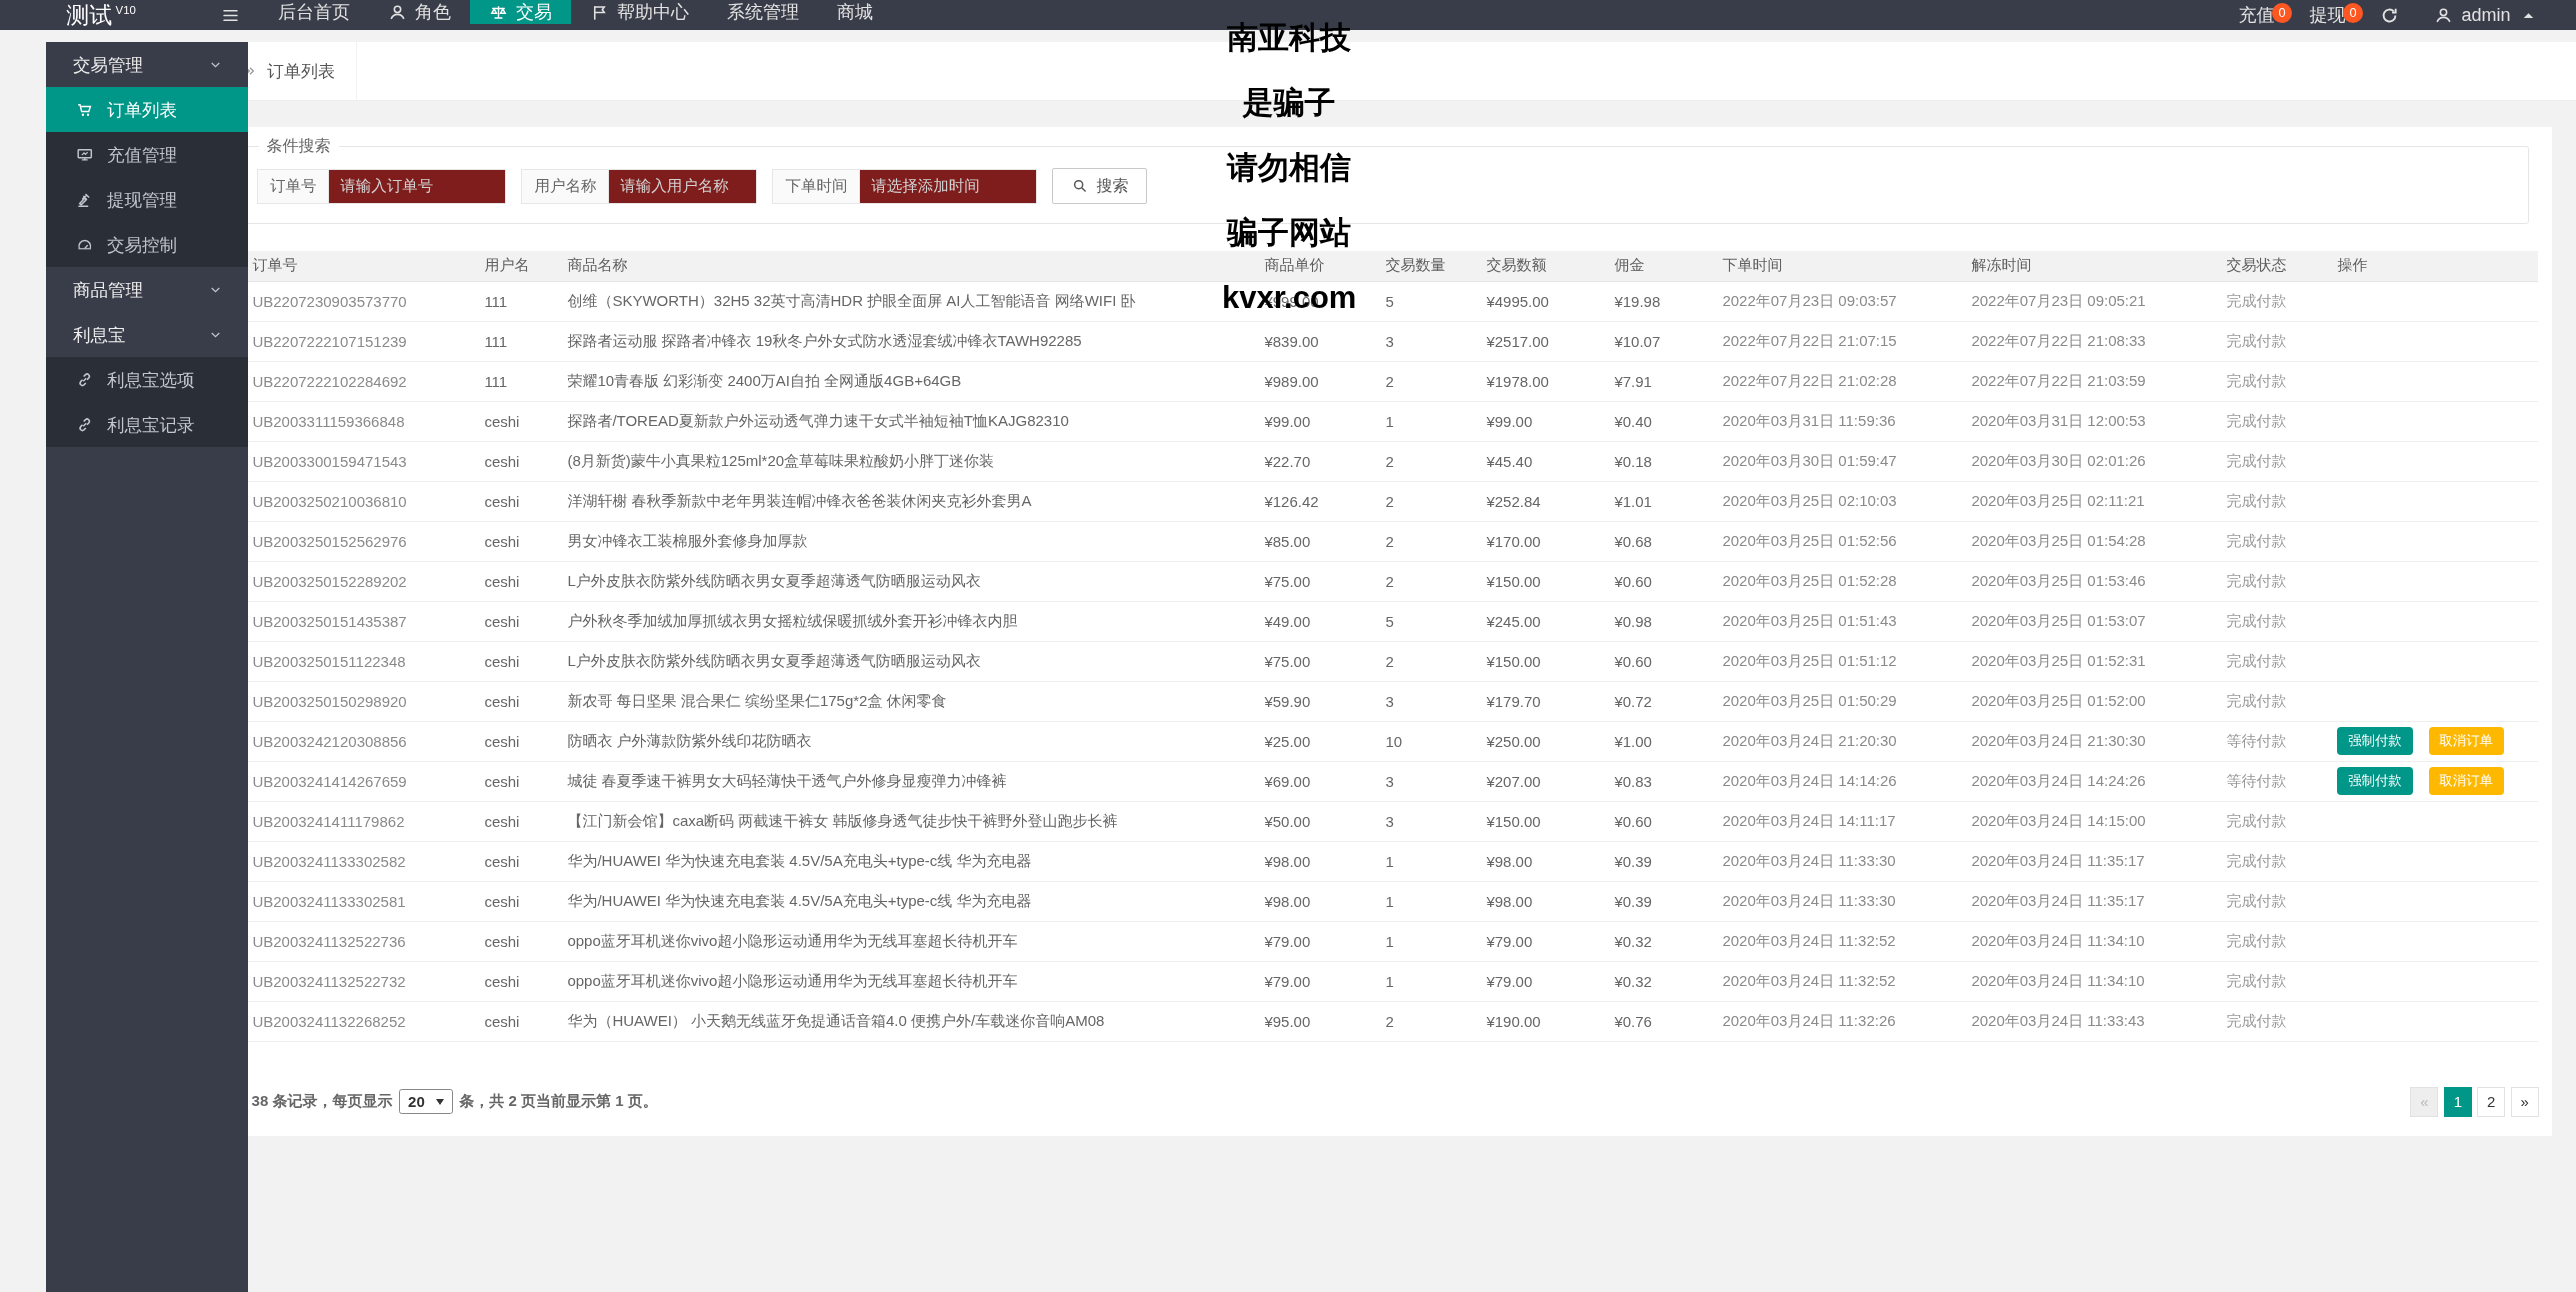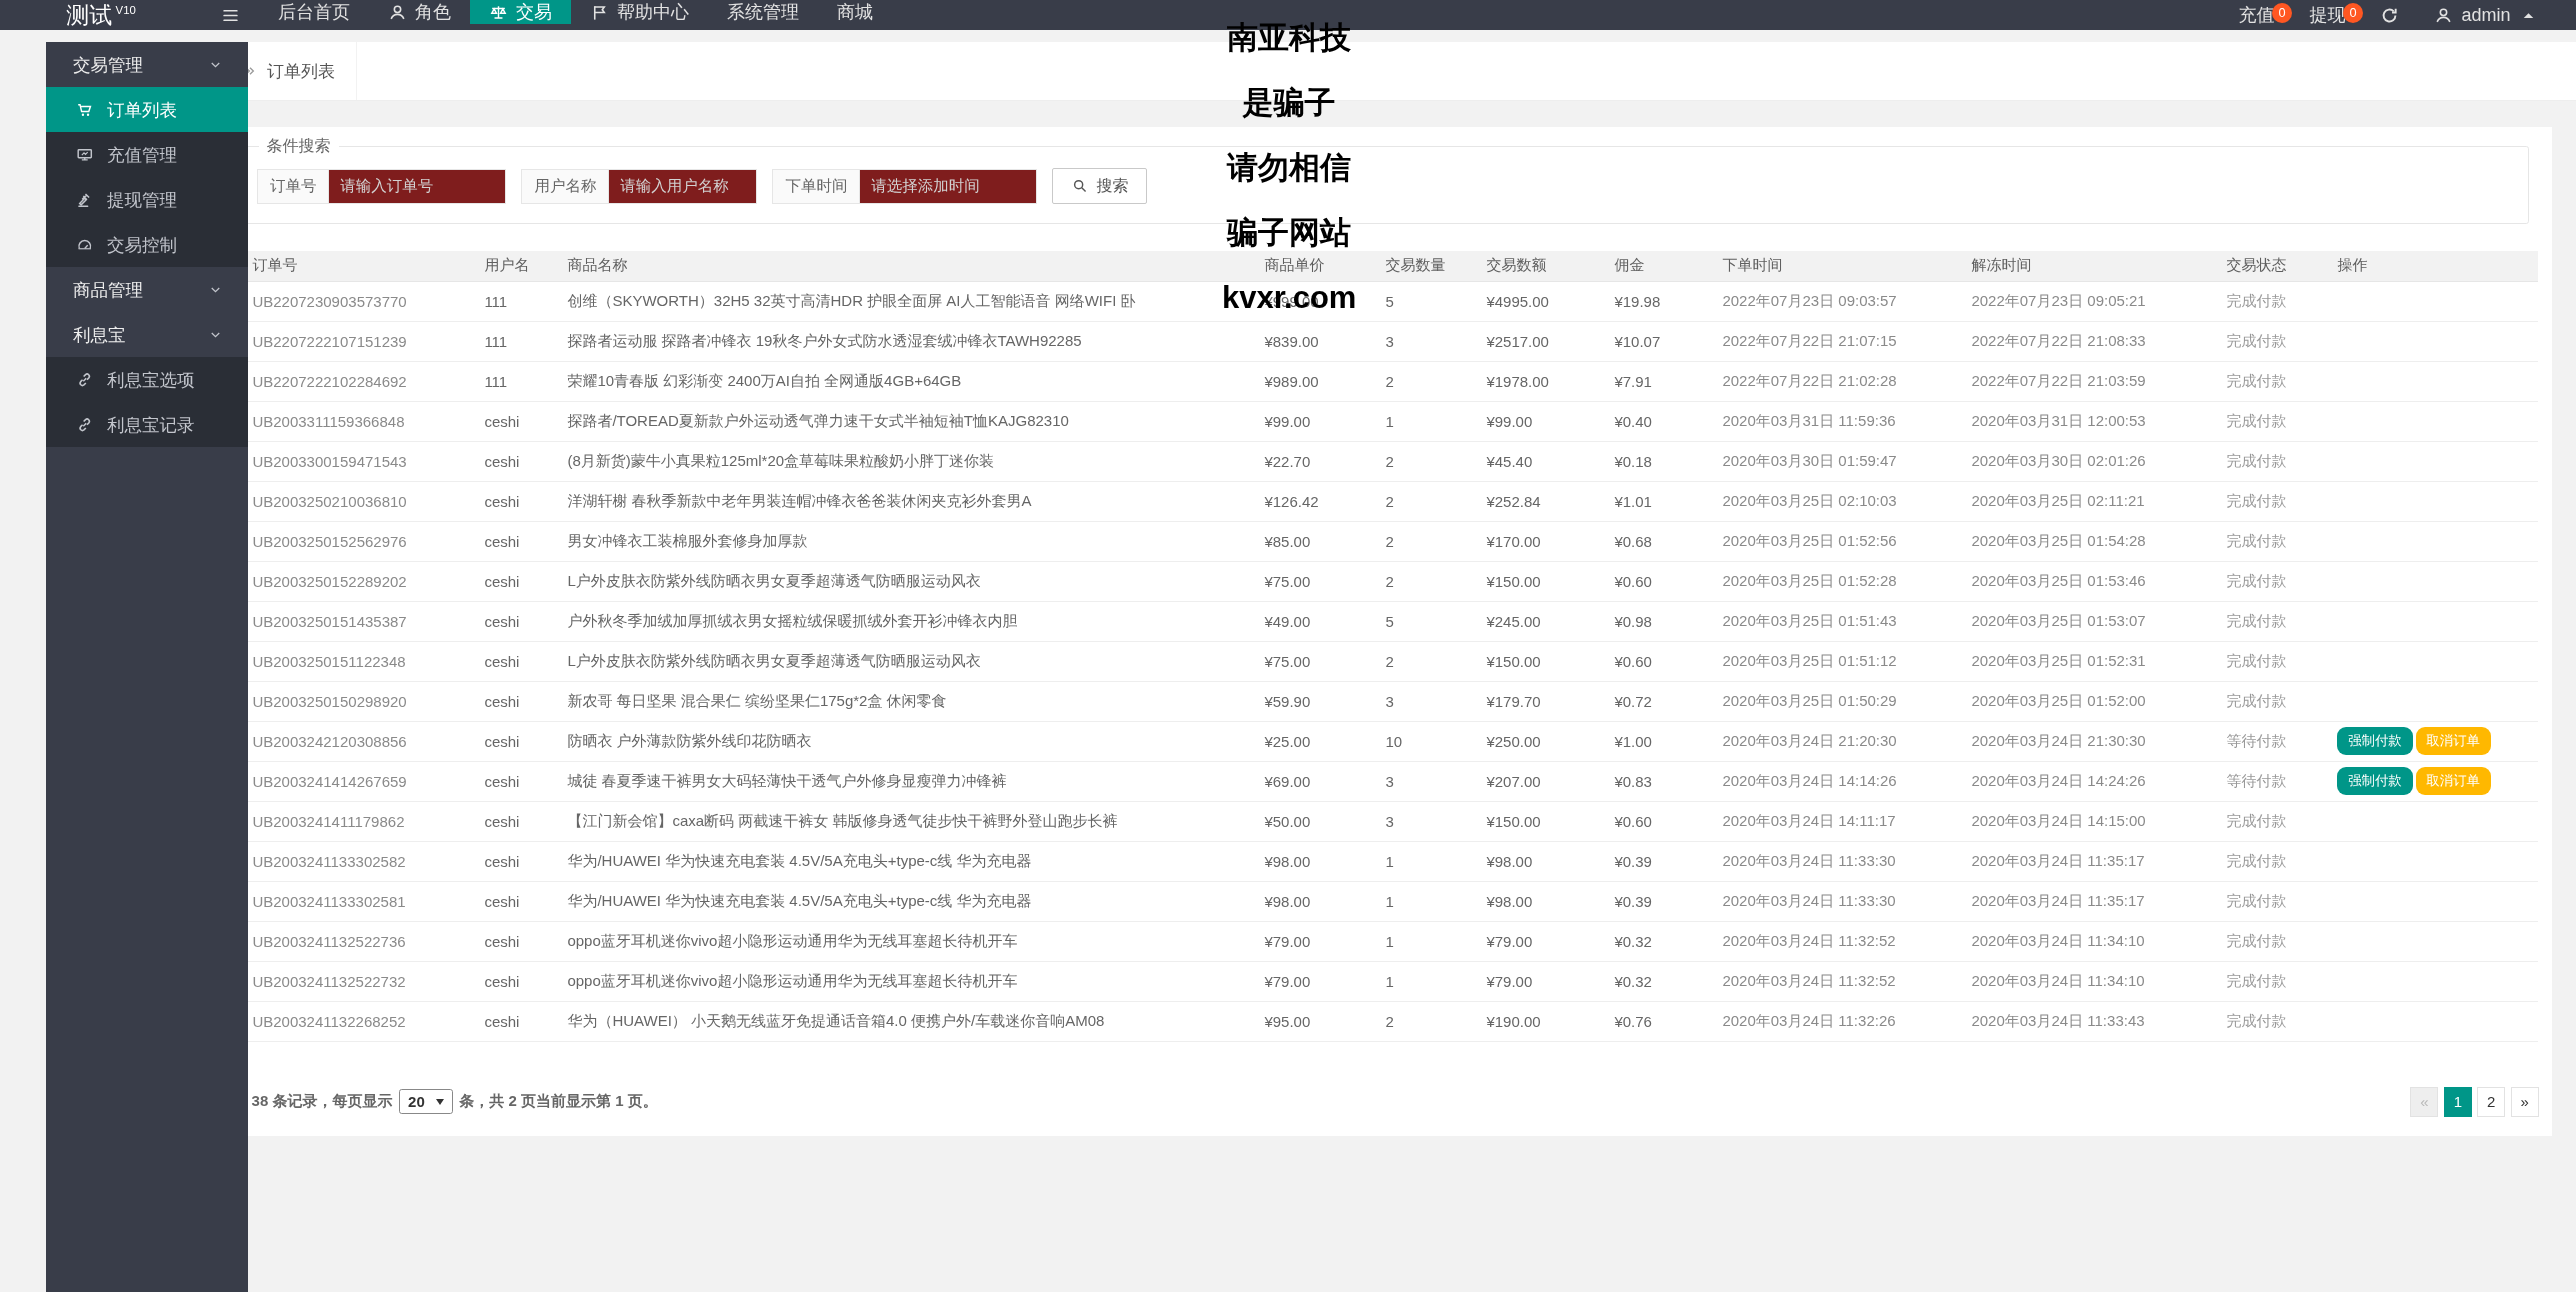--- a/index.html
+++ b/index.html
@@ -113,22 +113,22 @@
     font-weight: normal; text-align: left; padding-left: 20px;
     font-size: 15px; color: #5f5f5f; white-space: nowrap;
   }
   tbody td {
     height: 40px; border-bottom: 0.7px solid #eeeeee; padding-left: 20px;
     font-size: 15px; color: #666; white-space: nowrap; overflow: hidden;
   }
   td.c-order, td.c-time { color: #8a8a8a; }
   td.c-status { color: #999; }
   .btn {
-    display: inline-block; padding: 5.4px 10.8px; border-radius: 9px; border: none;
-    color: #fff; font-size: 13.4px; margin-right: 3px; cursor: pointer;
+    display: inline-block; padding: 5.4px 10.8px; border-radius: 4px; border: none;
+    color: #fff; font-size: 13.4px; margin-right: 16px; cursor: pointer;
     font-family: Liberation Sans, sans-serif; white-space: nowrap;
   }
   .btn.primary { background: #009688; }
   .btn.warn { background: #FFB800; }
 
   
   .card-footer {
     position: absolute; left: 13.4px; right: 13.4px; top: 951px; height: 47px;
     display: flex; align-items: center; justify-content: space-between;
     font-size: 15px; color: #666;

